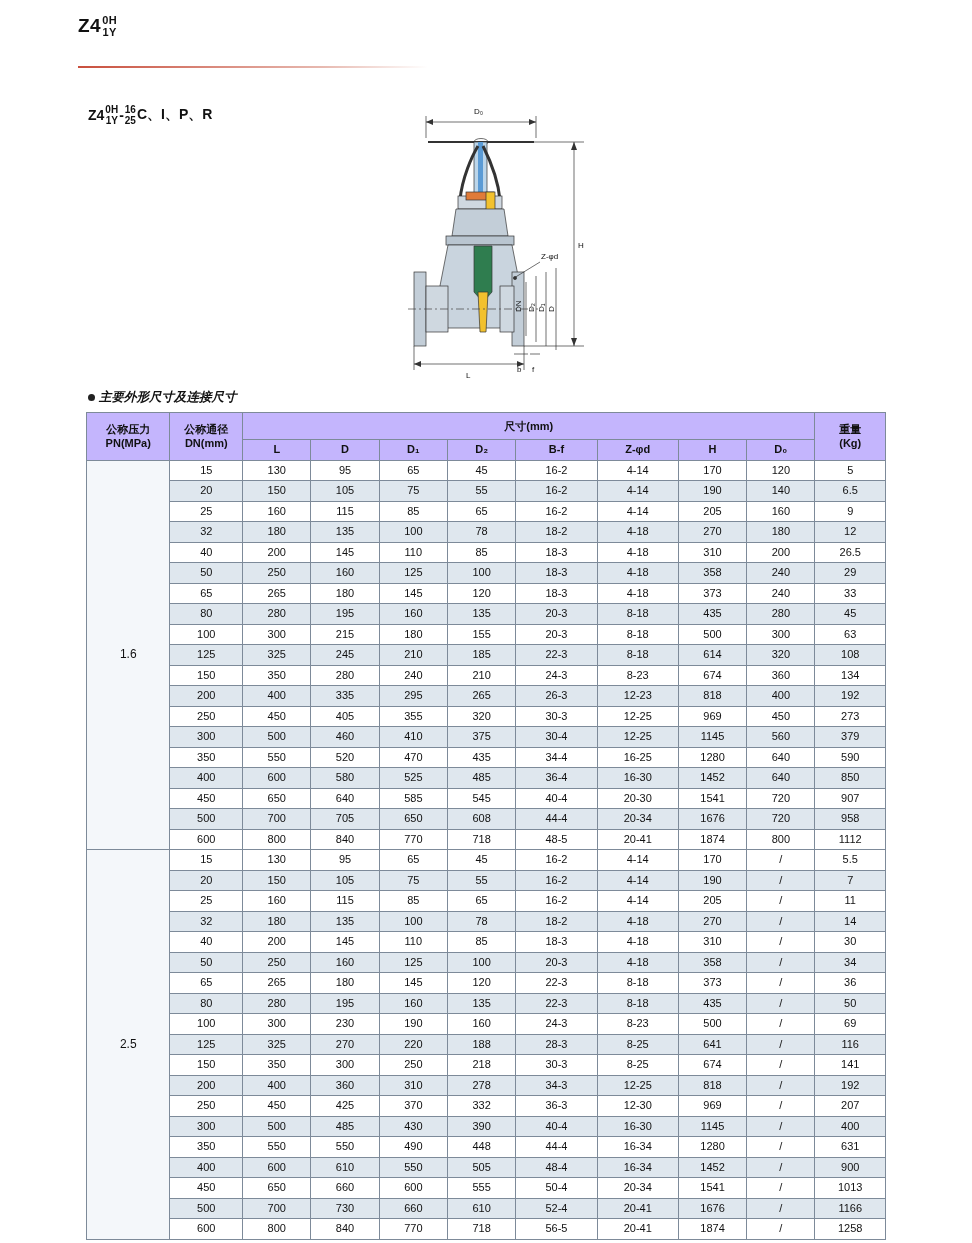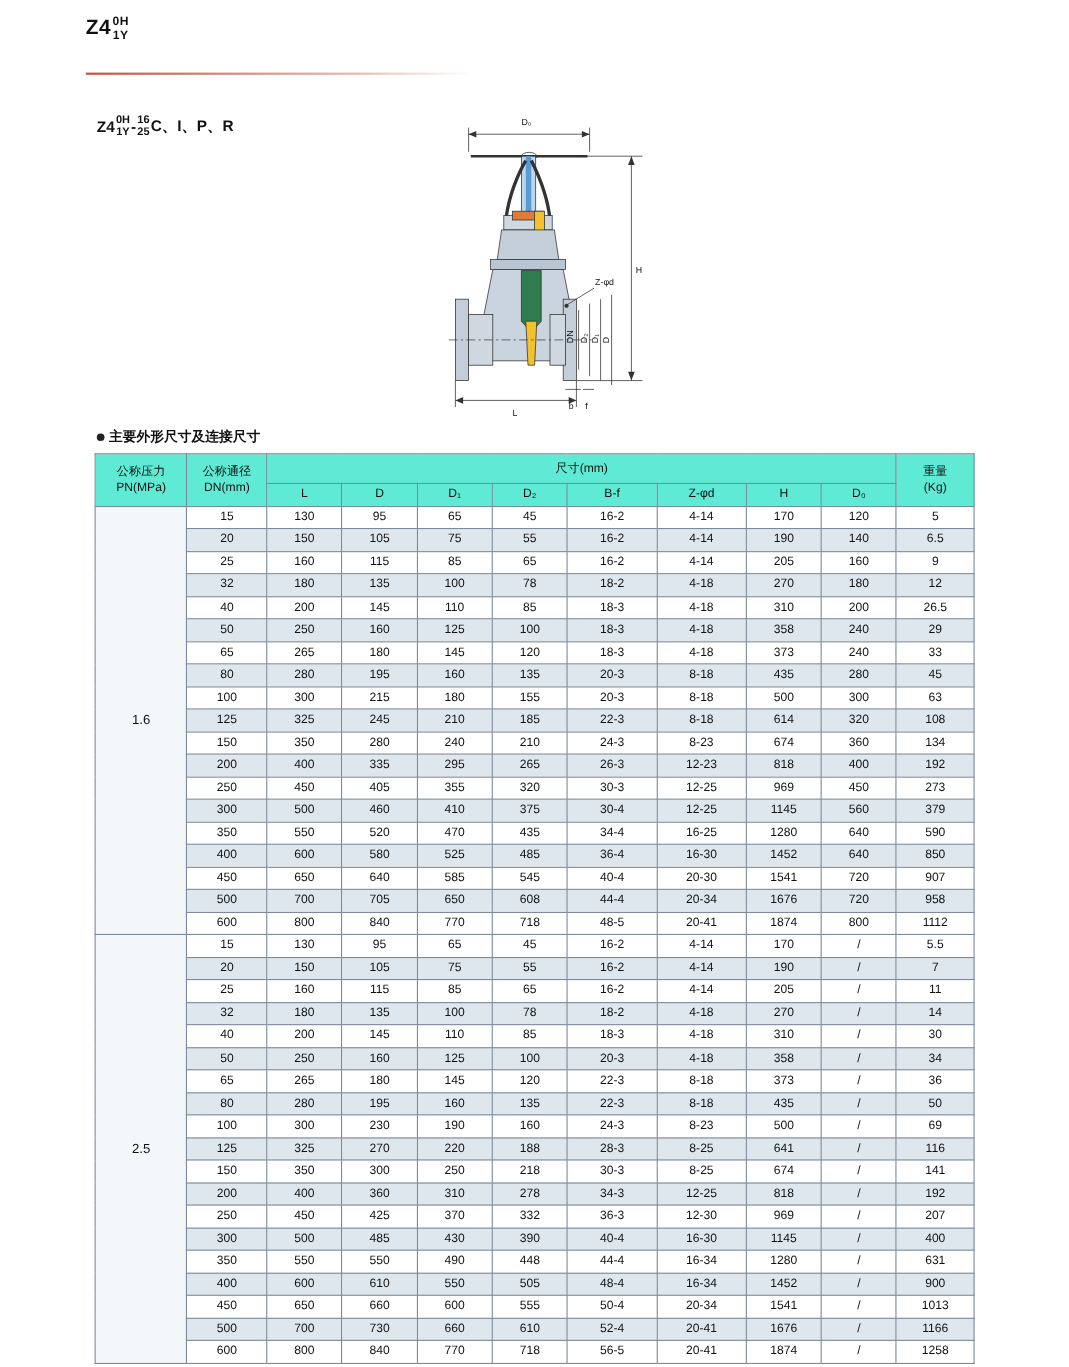--- a/index.html
+++ b/index.html
@@ -40,38 +40,38 @@
     font-size:10px;line-height:1.1;font-weight:bold;margin:0 1px;
   }
 
   
   .drawing{position:absolute;left:388px;top:96px;width:250px;height:300px;}
   .drawing svg{display:block;}
 
   
   .sec-head{
     position:absolute;left:88px;top:389px;font-size:12.5px;font-weight:bold;
-    display:flex;align-items:center;gap:4px;
+    display:flex;align-items:center;gap:4px;font-style:italic;
   }
   .bullet{width:7px;height:7px;border-radius:50%;background:#222;display:inline-block;}
 
   
   .tbl-wrap{position:absolute;left:86px;top:412px;width:800px;}
   table{border-collapse:collapse;width:800px;font-size:11px;}
   th,td{
     border:1px solid #7d8a99;
     text-align:center;
     padding:0;
     height:19.5px;
     line-height:19.5px;
     color:#111;
   }
   thead th{
-    background:#5eead4;
-    font-weight:normal;
+    background:#c4b5fd;
+    font-weight:bold;
     font-size:11px;
   }
   thead th.tall{height:20px;line-height:14px;padding:3px 0;}
   thead th.two{height:41px;line-height:14px;}
   td.pn{background:#eef2f6;font-size:12px;}
   tbody tr.odd td{background:#ffffff;}
   tbody tr.even td{background:#dfe7ee;}
   tbody tr.odd td.pn,tbody tr.even td.pn{background:#f4f7fa;}
   .col-dn{width:66px;}
   .col-pn{width:76px;}

